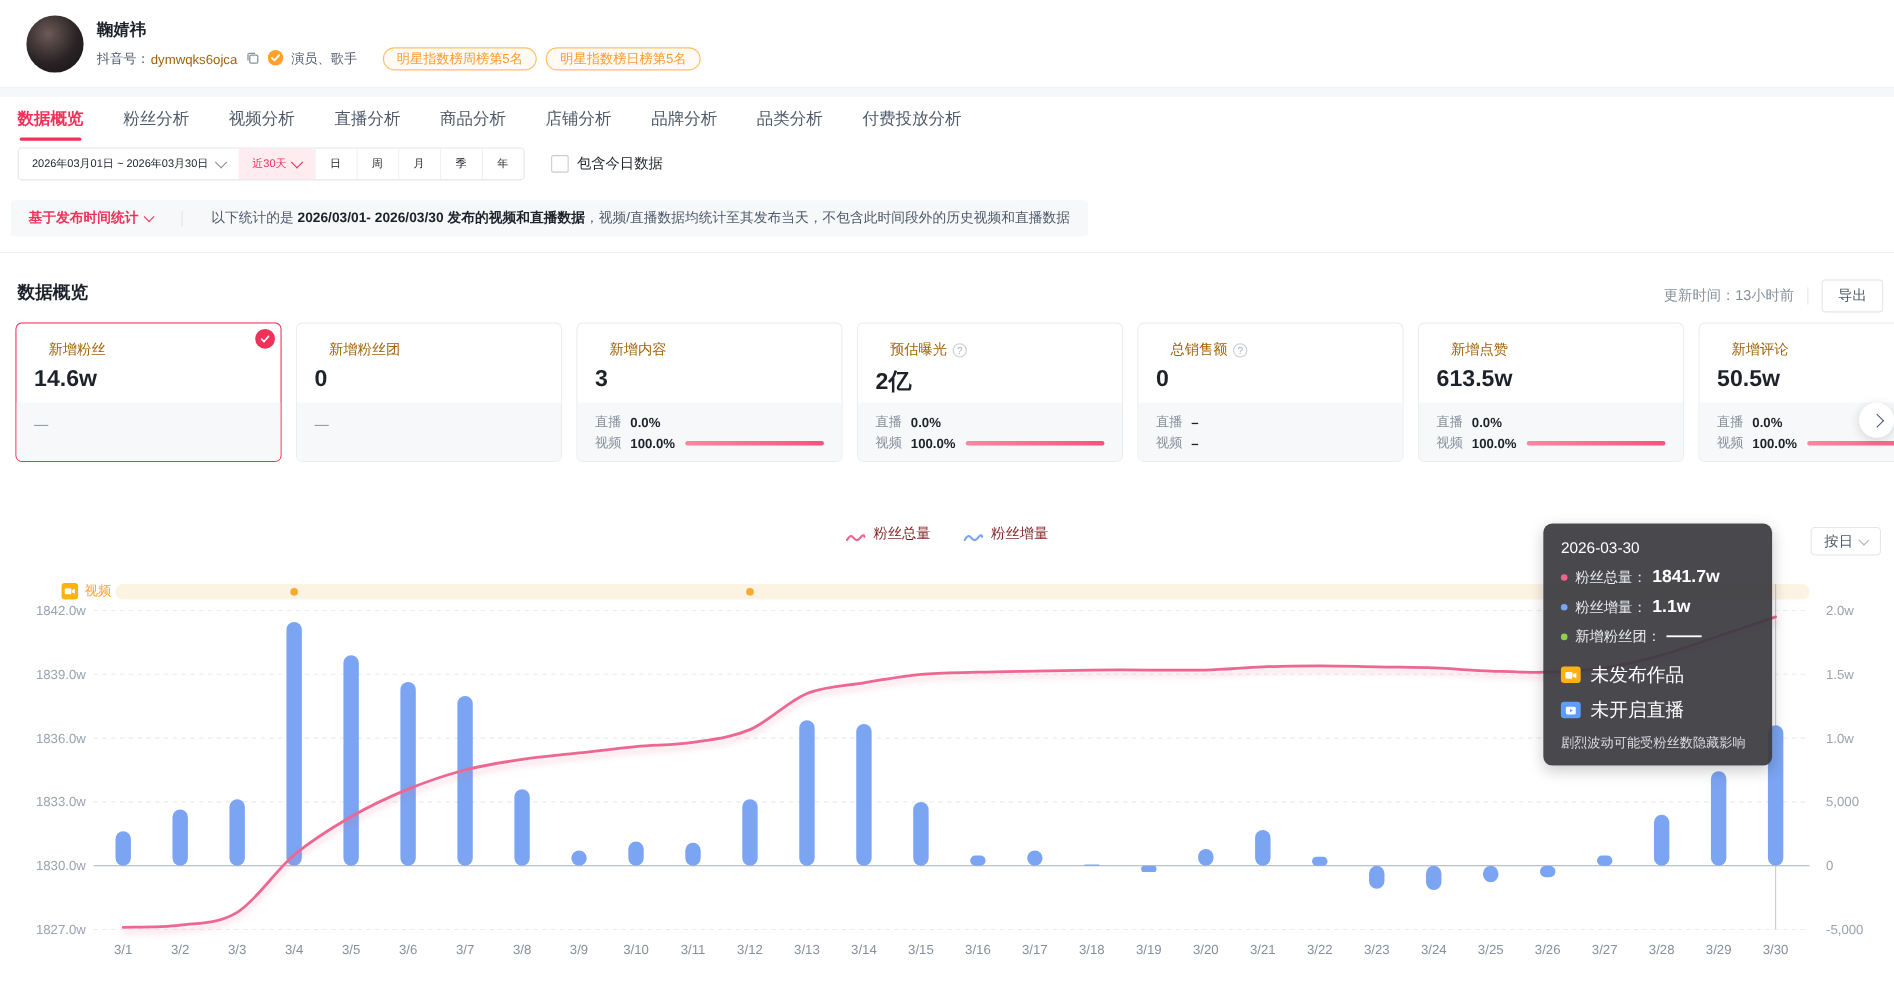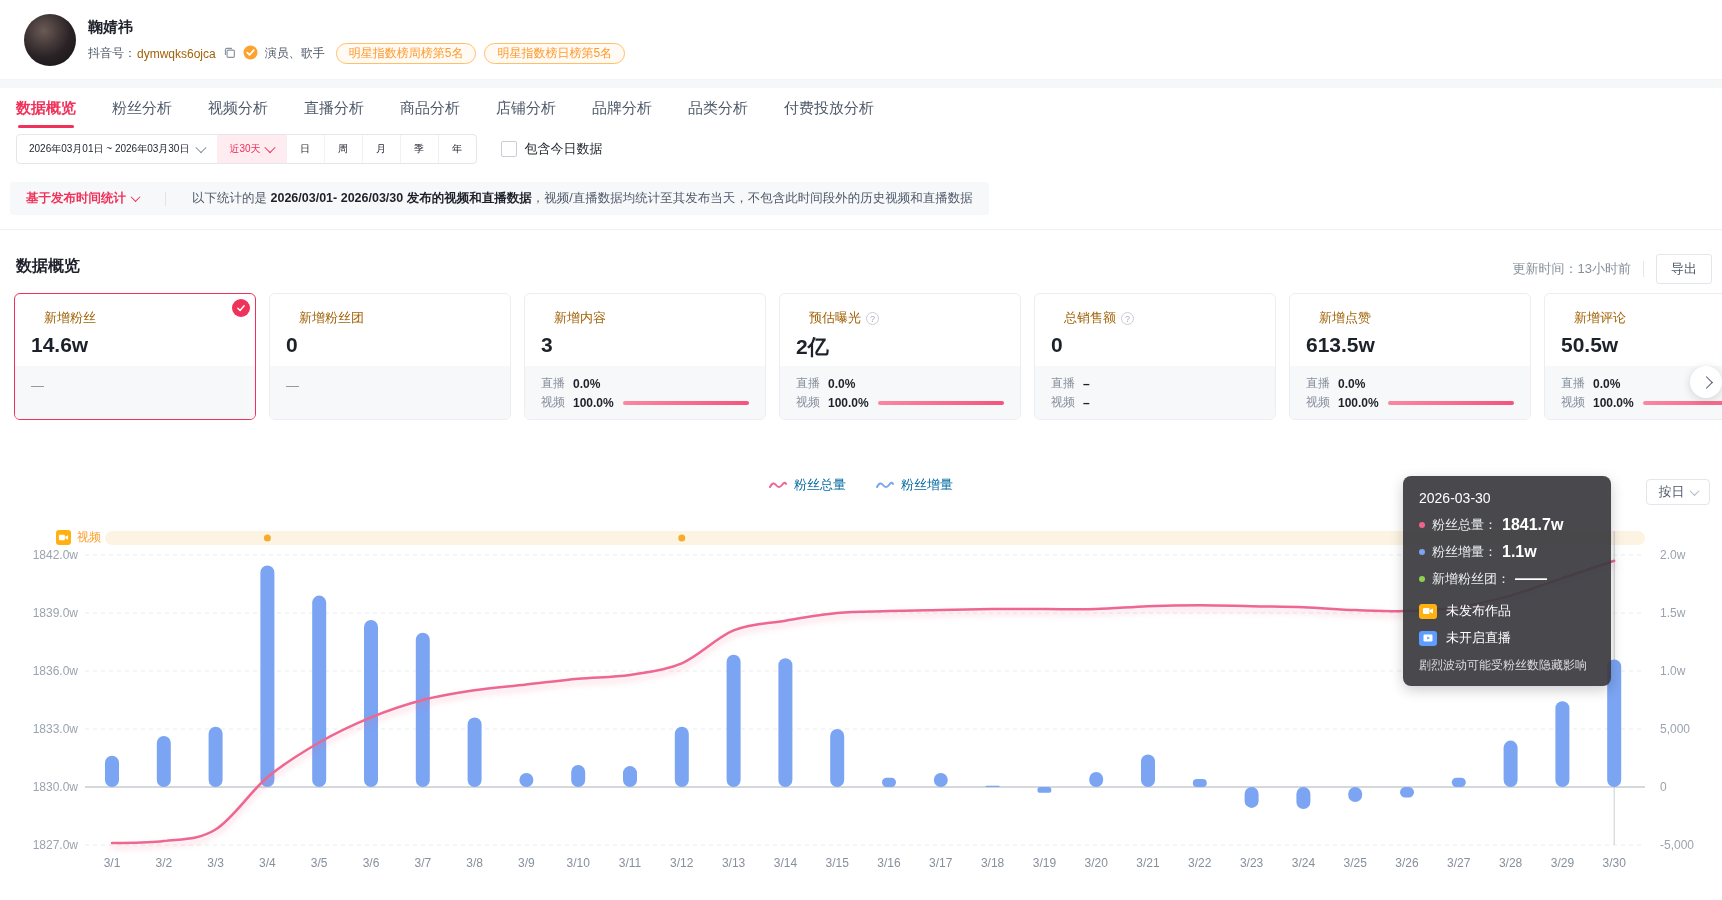--- a/index.html
+++ b/index.html
@@ -61,34 +61,34 @@
   .helpic { width:13px; height:13px; border:1px solid #c9cdd4; border-radius:50%; color:#a9b0bc;
     font-size:9px; line-height:12px; text-align:center; display:inline-block; }
   .helpic::after { content:"?"; }
   .checkbadge { position:absolute; top:5px; right:5px; width:18px; height:18px; border-radius:50%; background:#f0315a;
     display:flex; align-items:center; justify-content:center; }
   .cardsnext { position:absolute; left:1690px; top:366px; width:32px; height:32px; border-radius:50%; background:#fff;
     box-shadow:0 2px 10px rgba(0,0,0,.15); display:flex; align-items:center; justify-content:center; cursor:pointer; }
   .cardsnext .chev { transform:rotate(-45deg); width:9px; height:9px; border-color:#4e5969; }
   .chart-wrap { position:absolute; left:0; top:455px; width:1722px; height:445px; }
   .legend { position:absolute; top:21px; left:0; right:0; display:flex; justify-content:center; gap:30px; }
-  .legitem { display:flex; align-items:center; gap:7px; font-size:13px; color:#0369a1; cursor:pointer; }
+  .legitem { display:flex; align-items:flex-end; gap:7px; font-size:13px; color:#7f1d1d; cursor:pointer; }
   .granularity { position:absolute; top:24px; left:1646px; width:64px; height:26px; border:1px solid #e5e6eb; border-radius:4px;
     background:#fff; display:flex; align-items:center; justify-content:center; gap:6px; font-size:13px; color:#4e5969; cursor:pointer; }
   .granularity .chev { width:7px; height:7px; border-color:#b0b6bf; }
   .vtrack { position:absolute; top:74px; left:56px; display:flex; align-items:center; gap:6px; font-size:12px; color:#ff9d2b; }
   .icsq { width:15px; height:15px; border-radius:3px; display:flex; align-items:center; justify-content:center; }
   .tooltip { position:absolute; left:1403px; top:21px; width:208px; background:rgba(58,58,64,.93); border-radius:8px;
     padding:14px 16px 12px; color:#fff; box-shadow:0 4px 14px rgba(0,0,0,.2); }
   .tt-date { font-size:14px; margin-bottom:10px; }
   .tt-row { display:flex; align-items:center; margin:9px 0; }
   .tt-dot { width:6px; height:6px; border-radius:50%; margin-right:7px; }
   .tt-lbl { font-size:13px; color:#eceef1; }
   .tt-val { font-size:16px; font-weight:bold; margin-left:5px; }
-  .tt-flag { display:flex; align-items:center; gap:9px; margin:9px 0; font-size:13px; }
+  .tt-flag { display:flex; align-items:center; gap:9px; margin:9px 0; font-size:17px; }
   .tt-flag .icsq { width:18px; height:15px; }
   .tt-note { margin-top:10px; font-size:12px; color:#dcdde1; }
   svg text { font-family:"Liberation Sans","DejaVu Sans",sans-serif; }
 </style>
 </head>
 <body>
 
 
 
 
@@ -104,21 +104,21 @@
           <path d="M11 3 H4.5 A1.5 1.5 0 0 0 3 4.5 V11" fill="none" stroke="#8a919f" stroke-width="1.4"></path>
         </svg>
     </span>
     <span>
       <svg width="15" height="15" viewBox="0 0 16 16">
           <circle cx="8" cy="8" r="7.5" fill="#ffa22d"></circle>
           <path d="M4.5 8.2 L7 10.5 L11.5 5.5" fill="none" stroke="#fff" stroke-width="1.8" stroke-linecap="round" stroke-linejoin="round"></path>
         </svg>
     </span>
     <span>演员、歌手</span>
-    <span id="rank-badges" style="display:flex;gap:8px;margin-left:4px">
+    <span id="rank-badges" style="display:flex;gap:8px;margin-left:16px">
         <span class="pillbadge">明星指数榜周榜第5名</span>
         <span class="pillbadge">明星指数榜日榜第5名</span>
       </span>
   </div>
 </div>
 <div class="gap"></div>
 
 
 <div class="tabs" id="nav-tabs">
     <div class="tab active">数据概览</div>

